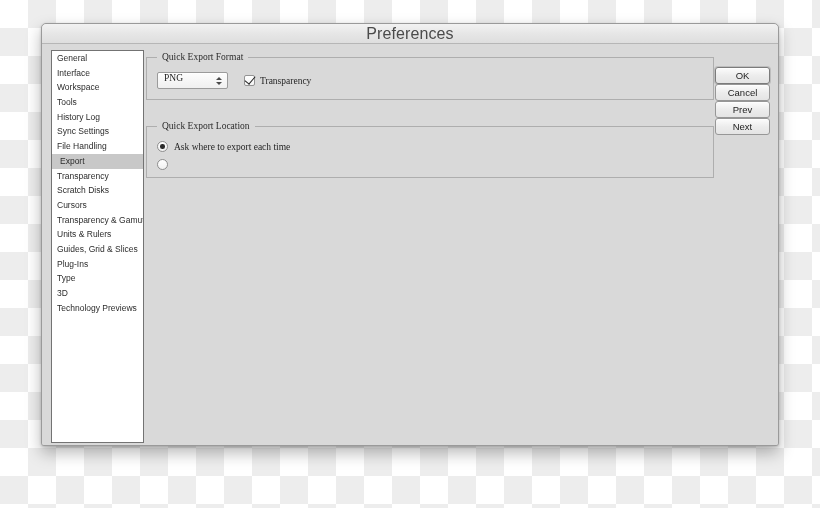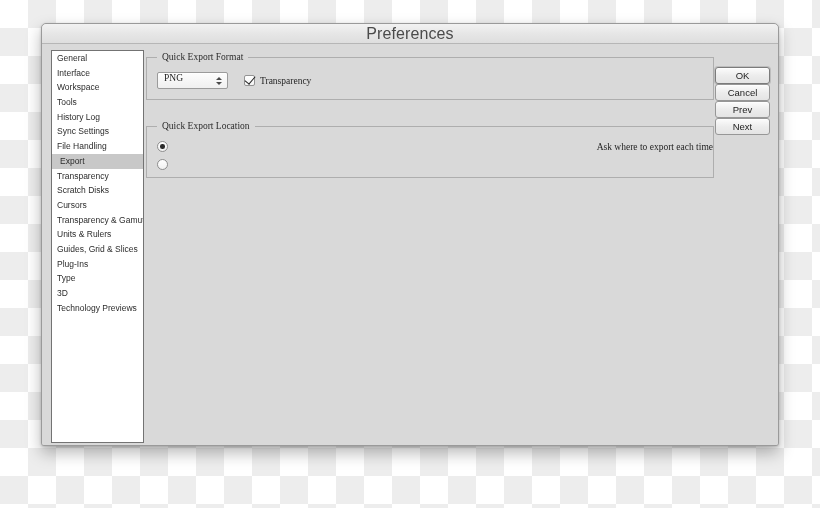--- a/index.html
+++ b/index.html
@@ -205,21 +205,20 @@
     margin-left: 5px;
     white-space: nowrap;
   }
 
   
   .radio-row {
     display: flex;
     align-items: center;
     margin-bottom: 7px;
     cursor: default;
-    justify-content: space-between;
   }
   .radio {
     position: relative;
     width: 11px; height: 11px;
     border-radius: 50%;
     background: linear-gradient(to bottom, #ffffff 0%, #f1f1f1 100%);
     border: 1px solid #8f8f8f;
     box-sizing: border-box;
     flex: 0 0 auto;
   }

